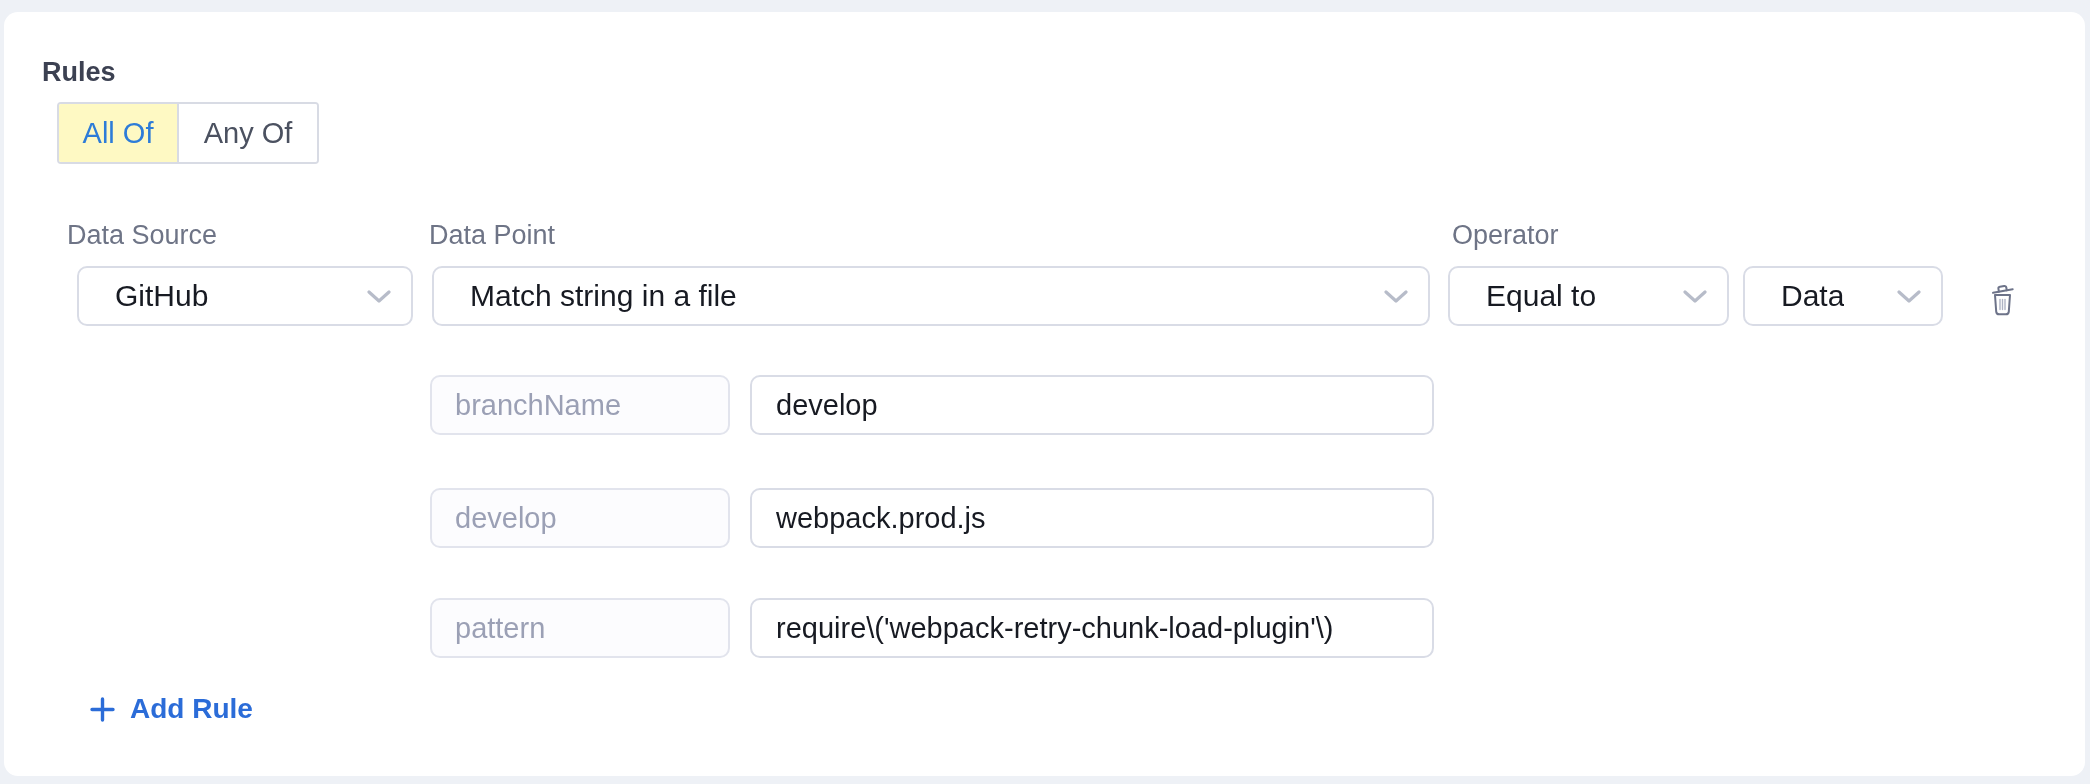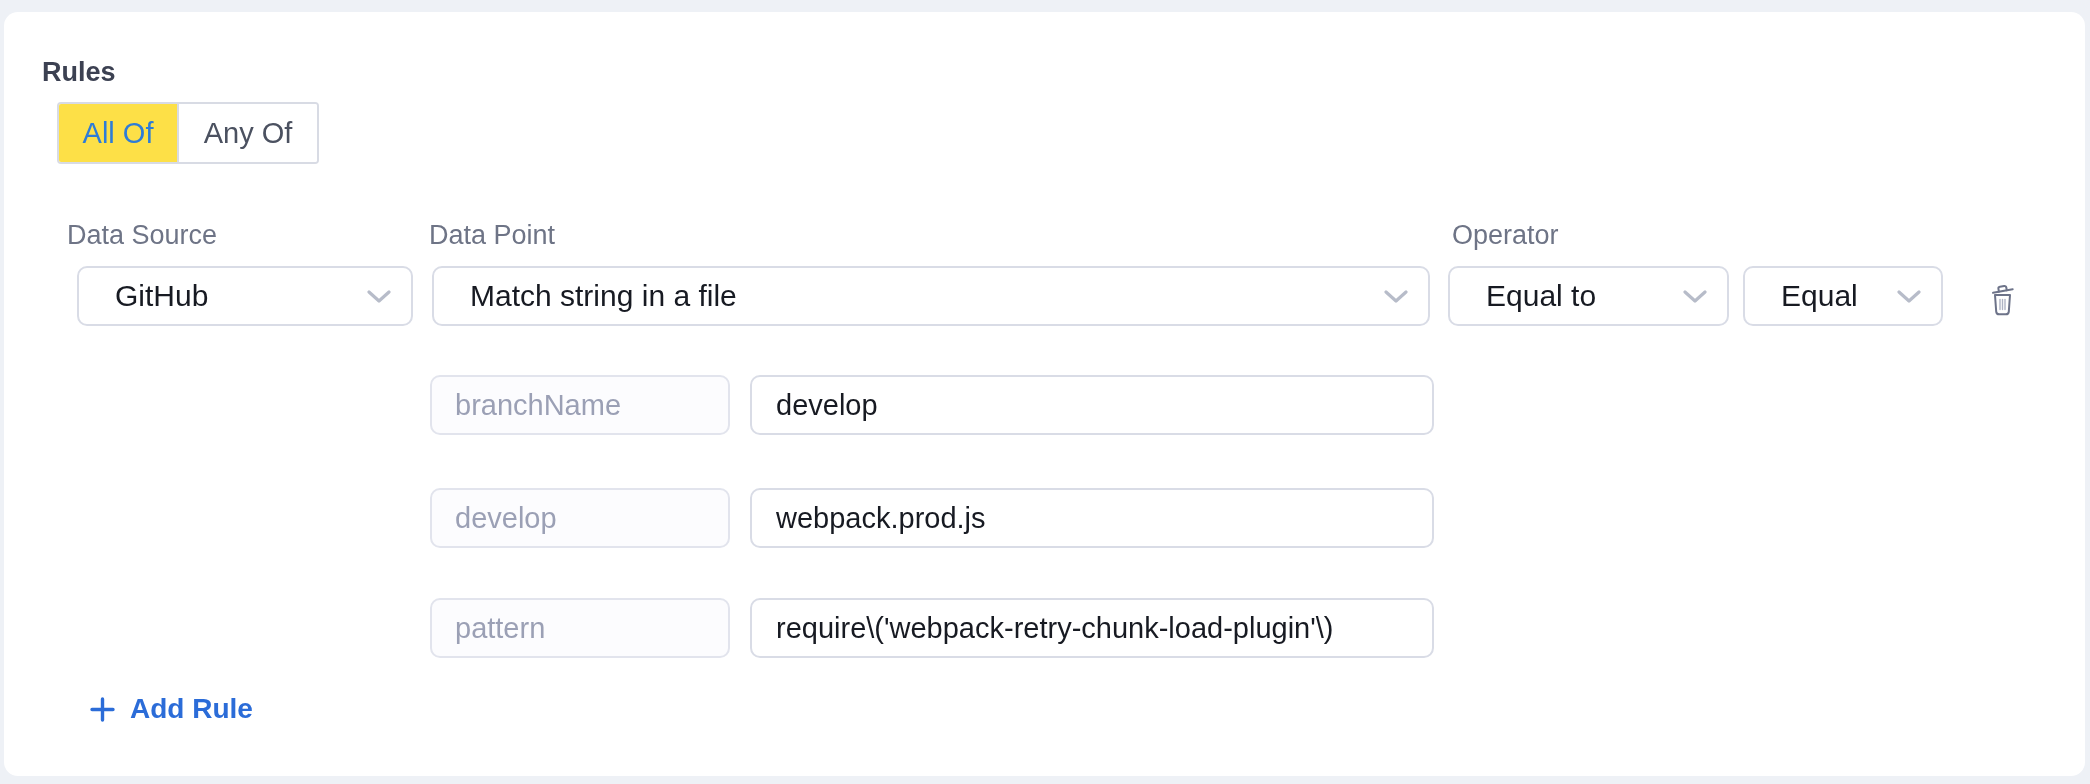--- a/index.html
+++ b/index.html
@@ -52,21 +52,21 @@
     align-items: center;
     justify-content: center;
     font-size: 29px;
     color: #4b5160;
     cursor: pointer;
     background: #ffffff;
   }
   .seg.w1 { width: 118px; }
   .seg.w2 { width: 138px; border-left: 2px solid #d8dbe4; }
   .seg.selected {
-    background: #fde047;
+    background: #fef9c3;
     color: #2d7cd8;
   }
 
   .field-label {
     top: 206px;
     font-size: 27px;
     color: #6e7486;
     line-height: 34px;
   }
   .lbl-ds { left: 63px; }
@@ -232,21 +232,21 @@
     </div>
 
     <div class="select sel-op">
       <span class="select-value">Equal to</span>
       <svg class="chevron" viewBox="0 0 24 14">
         <polyline points="2,2 12,11 22,2"></polyline>
       </svg>
     </div>
 
     <div class="select sel-tv">
-      <span class="select-value">Equal</span>
+      <span class="select-value">Data</span>
       <svg class="chevron" viewBox="0 0 24 14">
         <polyline points="2,2 12,11 22,2"></polyline>
       </svg>
     </div>
 
     <button class="trash-btn">
       <svg viewBox="0 0 27 39">
         <g transform="rotate(-10 13.5 11)">
           <path class="trash-stroke" d="M3.5 13 H23.5"></path>
           <path class="trash-stroke" d="M9.5 13 V10.2 a1.8 1.8 0 0 1 1.8 -1.8 h4.4 a1.8 1.8 0 0 1 1.8 1.8 V13"></path>

